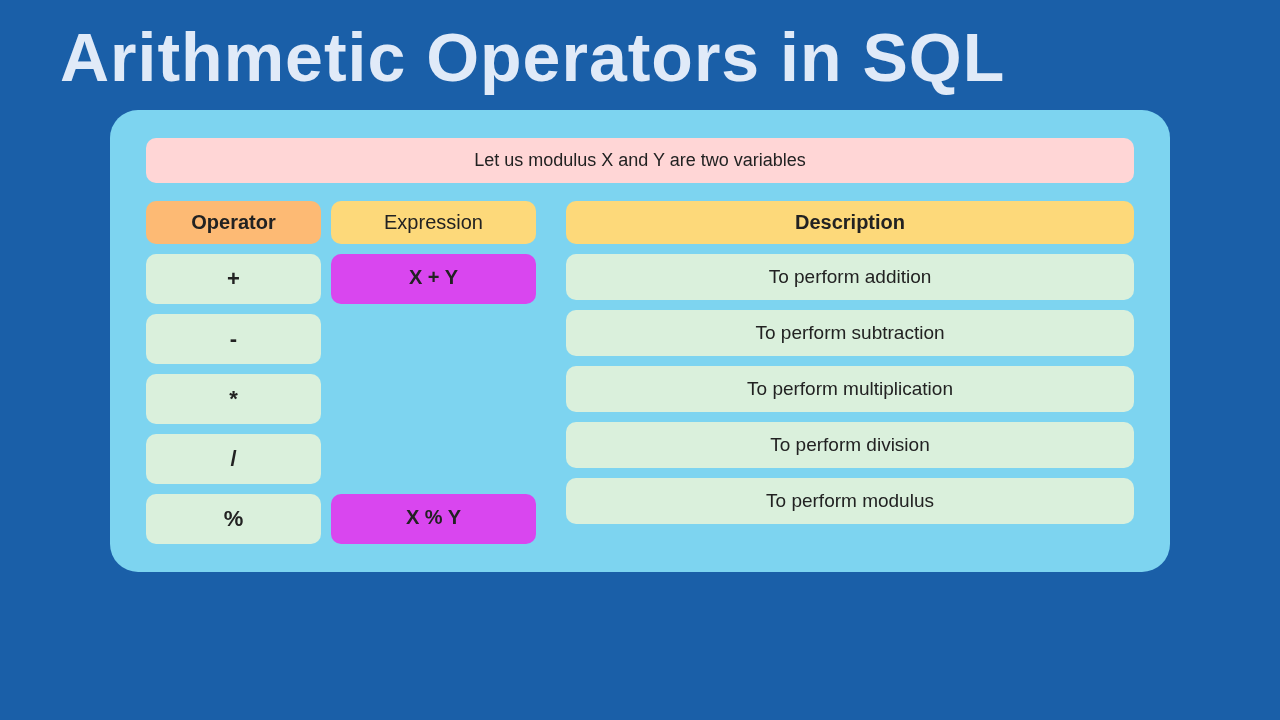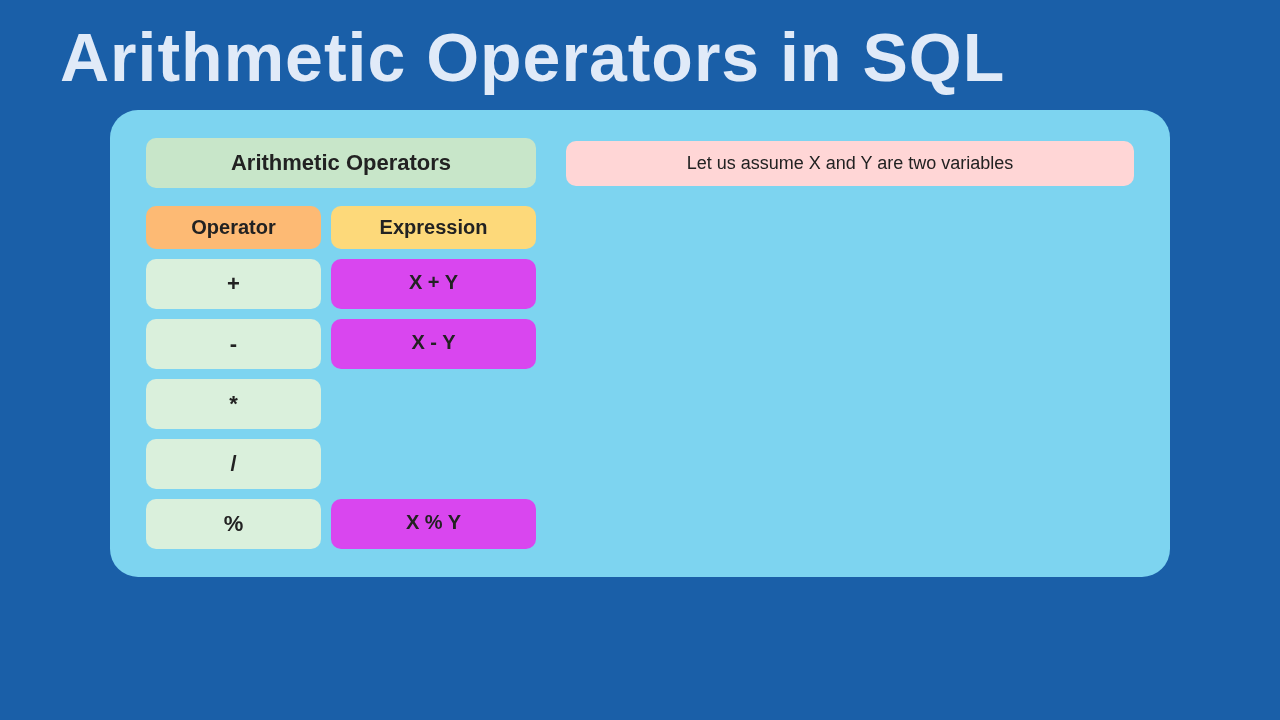--- a/index.html
+++ b/index.html
@@ -102,21 +102,21 @@
       color: #222;
     }
 
     .col-header-expression {
       background: #fdd97a;
       border-radius: 10px;
       padding: 10px 0;
       flex: 1;
       text-align: center;
       font-size: 20px;
-      font-weight: 700;
+      font-weight: 400;
       color: #222;
     }
 
     .col-header-description {
       background: #fdd97a;
       border-radius: 10px;
       padding: 10px 0;
       width: 100%;
       text-align: center;
       font-size: 20px;
@@ -163,45 +163,52 @@
       color: #222;
     }
   </style>
 </head>
 <body>
 
 <div class="page-title">Arithmetic Operators in SQL</div>
 
 <div class="card">
   <div class="card-header-row">
-    <div class="header-label-operators">Arithmetic Operators</div>
-    <div class="header-label-assumption">Let us assume  X and Y are two variables</div>
+    <div class="header-label-assumption">Let us modulus  X and Y are two variables</div>
   </div>
 
   <div class="table-section">
     <div class="left-table">
       <div class="col-headers">
         <div class="col-header-operator">Operator</div>
         <div class="col-header-expression">Expression</div>
       </div>
 
     <div class="data-row-left">
           <div class="cell-operator">+</div>
           <div class="cell-expression">X + Y</div>
         </div>
         <div class="data-row-left">
           <div class="cell-operator">-</div>
-          <div class="cell-expression">X - Y</div>
         </div>
         <div class="data-row-left">
           <div class="cell-operator">*</div>
         </div>
         <div class="data-row-left">
           <div class="cell-operator">/</div>
         </div>
         <div class="data-row-left">
           <div class="cell-operator">%</div>
           <div class="cell-expression">X % Y</div>
         </div>
       </div>
 
+    <div class="right-table">
+      <div class="col-header-description">Description</div>
+
+    <div class="cell-description">To perform addition</div>
+        <div class="cell-description">To perform subtraction</div>
+        <div class="cell-description">To perform multiplication</div>
+        <div class="cell-description">To perform division</div>
+        <div class="cell-description">To perform modulus</div>
+      </div>
   </div>
 </div>
 
 </body></html>

